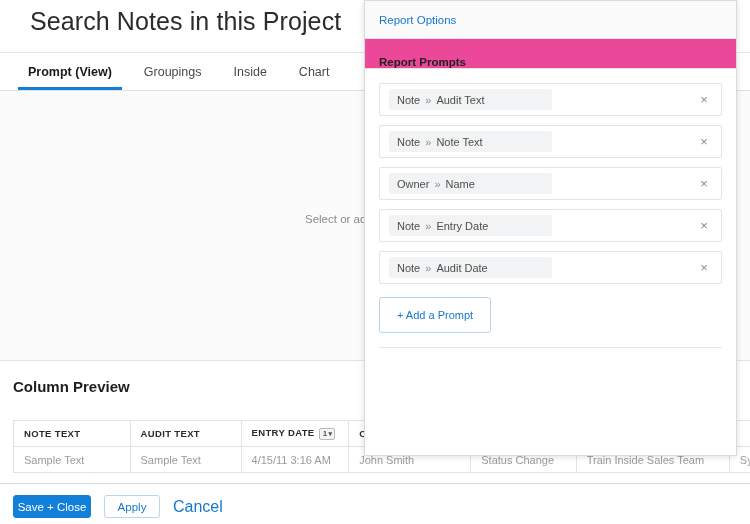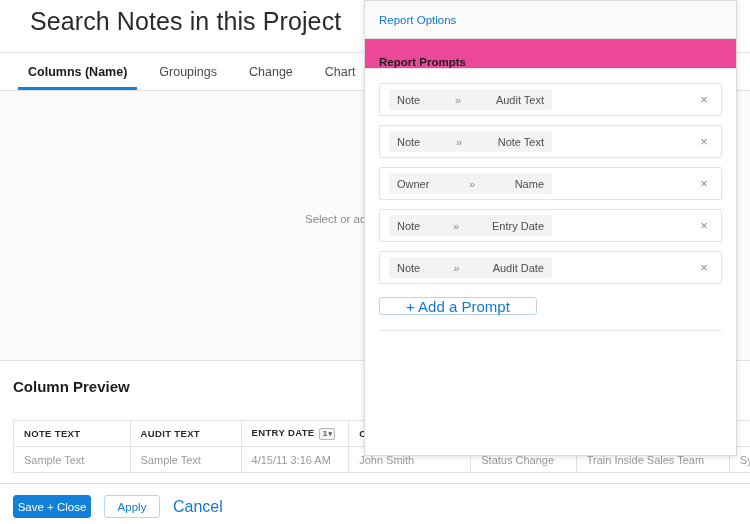--- a/index.html
+++ b/index.html
@@ -126,33 +126,33 @@
   }
   .prompt-row {
     position: relative; height: 33px; margin-bottom: 9px;
     border: 1px solid #e3e3e3; background: #ffffff; border-radius: 2px;
     display: flex; align-items: center;
   }
   .prompt-chip {
     margin-left: 9px; height: 21px; width: 163px;
     background: #f2f3f4; border-radius: 2px;
     display: flex; align-items: center; padding: 0 8px;
-    font-size: 11px; color: #4d4d4d; white-space: nowrap; overflow: hidden; justify-content: space-between;
+    font-size: 11px; color: #4d4d4d; white-space: nowrap; overflow: hidden;
   }
   .prompt-chip .chev { margin: 0 5px; color: #8d8d8d; font-size: 11px; }
   .prompt-remove {
     position: absolute; right: 10px; top: 50%; transform: translateY(-50%);
     width: 14px; height: 14px; color: #8b8b8b; font-size: 13px;
     display: flex; align-items: center; justify-content: center; cursor: pointer;
   }
   .add-prompt {
     margin-top: 4px; display: inline-flex; align-items: center;
-    justify-content: center; height: 18px; padding: 0 26px;
+    justify-content: center; height: 36px; padding: 0 17px;
     border: 1px solid #b9d4ec; border-radius: 3px;
-    color: #1478cf; font-size: 15px; background: #ffffff; cursor: pointer;
+    color: #1478cf; font-size: 11px; background: #ffffff; cursor: pointer;
   }
   .dlg-divider {
     margin-top: 14px; height: 1px; background: #e6e6e6; width: 100%;
   }
   .checkrow {
     margin-top: 18px; display: flex; align-items: center; gap: 6px;
   }
   .checkbox {
     width: 11px; height: 11px; background: #1878d4; border-radius: 2px;
     position: relative; flex: none; cursor: pointer;
@@ -178,23 +178,23 @@
 <body>
 
 <div class="app">
 
   <div class="page-header">
     <div class="page-title">Search Notes in this Project</div>
   </div>
 
   <div class="tabbar">
     <div class="tabs" id="tabs-host">
-        <div class="tab active">Columns (Name)</div>
+        <div class="tab active">Prompt (View)</div>
         <div class="tab">Groupings</div>
-        <div class="tab">Change</div>
+        <div class="tab">Inside</div>
         <div class="tab">Chart</div>
       </div>
   </div>
 
   <div class="canvas">
     <div class="canvas-hint">Select or add</div>
   </div>
   <div class="bg-blue-box"></div>
 
   <div class="preview">

